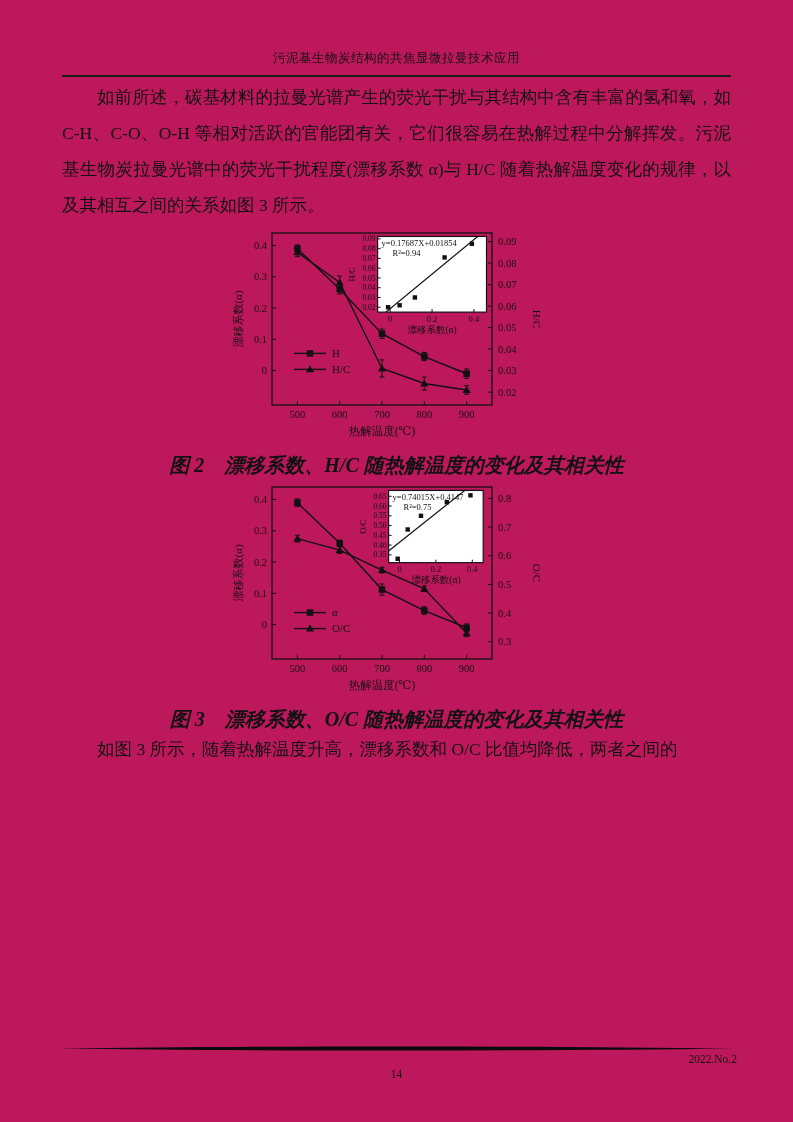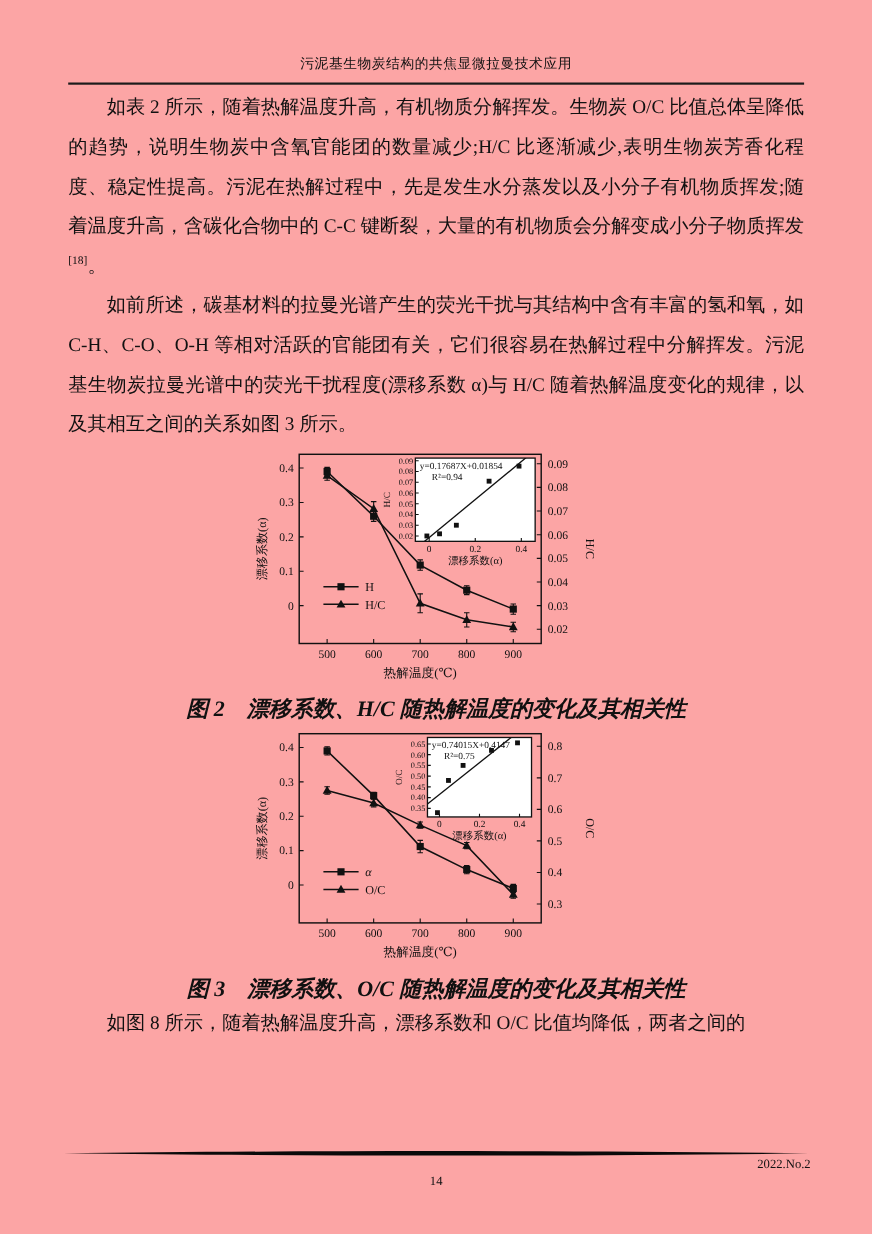--- a/index.html
+++ b/index.html
@@ -2,21 +2,21 @@
 <html lang="zh"><head>
 <meta charset="utf-8">
 <title>污泥基生物炭结构的共焦显微拉曼技术应用</title>
 <style>
   * { margin:0; padding:0; box-sizing:border-box; }
   html,body { background:#fff; }
   body {
     width:793px; height:1122px; position:relative; overflow:hidden;
     font-family:"Liberation Serif","DejaVu Serif",serif; color:#111;
   }
-  .page { position:absolute; inset:0; background:#fca5a5; }
+  .page { position:absolute; inset:0; background:#be185d; }
   .header {
     margin:50px 62px 0 62px;
     text-align:center; font-size:12.5px; letter-spacing:0.5px;
     padding-bottom:8px; border-bottom:2px solid #1c1c1c;
   }
   .content { margin:2px 62px 0 62px; }
   .content p {
     font-size:17.5px; line-height:36px; text-align:justify; text-indent:2em;
   }
   .content p sup { font-size:10.5px; line-height:0; }
@@ -31,21 +31,20 @@
 </head>
 <body>
 
 <div class="page">
 
   <div class="header">
     <span>污泥基生物炭结构的共焦显微拉曼技术应用</span>
   </div>
 
   <div class="content">
-    <p><span>如表 2 所示，随着热解温度升高，有机物质分解挥发。生物炭 O/C 比值总体呈降低的趋势，说明生物炭中含氧官能团的数量减少;H/C 比逐渐减少,表明生物炭芳香化程度、稳定性提高。污泥在热解过程中，先是发生水分蒸发以及小分子有机物质挥发;随着温度升高，含碳化合物中的 C-C 键断裂，大量的有机物质会分解变成小分子物质挥发</span><sup>[18]</sup><span>。</span></p>
     <p>如前所述，碳基材料的拉曼光谱产生的荧光干扰与其结构中含有丰富的氢和氧，如 C-H、C-O、O-H 等相对活跃的官能团有关，它们很容易在热解过程中分解挥发。污泥基生物炭拉曼光谱中的荧光干扰程度(漂移系数 α)与 H/C 随着热解温度变化的规律，以及其相互之间的关系如图 3 所示。</p>
 
     <figure>
       <svg viewBox="0 0 336 228" width="336" height="228">
           <g fill="#111" font-family="&quot;Liberation Serif&quot;,&quot;DejaVu Serif&quot;,serif">
             <rect x="43" y="8" width="220" height="172" fill="none" stroke="#111" stroke-width="1.3"></rect>
             <line x1="68.38461538461539" y1="180" x2="68.38461538461539" y2="176" stroke="#111"></line>
             <text x="68.38461538461539" y="193" text-anchor="middle" font-size="10.5">500</text>
             <line x1="110.6923076923077" y1="180" x2="110.6923076923077" y2="176" stroke="#111"></line>
             <text x="110.6923076923077" y="193" text-anchor="middle" font-size="10.5">600</text>
@@ -292,21 +291,21 @@
             <rect x="189.7823076923077" y="34.621621621621614" width="4.4" height="4.4" fill="#111"></rect>
             <rect x="215.61538461538464" y="20.954594594594607" width="4.4" height="4.4" fill="#111"></rect>
             <rect x="239.26538461538462" y="14.12108108108109" width="4.4" height="4.4" fill="#111"></rect>
             <text x="163.60000000000002" y="20.939999999999998" font-size="8.5">y=0.74015X+0.4147</text>
             <text x="174.60000000000002" y="31.439999999999998" font-size="8.5">R²=0.75</text>
           </g>
         </svg>
       <figcaption>图 3　漂移系数、O/C 随热解温度的变化及其相关性</figcaption>
     </figure>
 
-    <p>如图 8 所示，随着热解温度升高，漂移系数和 O/C 比值均降低，两者之间的</p>
+    <p>如图 3 所示，随着热解温度升高，漂移系数和 O/C 比值均降低，两者之间的</p>
   </div>
 
   <svg class="footer-rule" width="677" height="7" viewBox="0 0 677 7">
     <path d="M0,3.5 C 210,0.8 470,0.8 677,3.5 C 470,6.2 210,6.2 0,3.5 Z" fill="#0a0a0a"></path>
   </svg>
   <div class="footer-row">
     <span class="page-num">14</span>
     <span class="issue">2022.No.2</span>
   </div>
 

